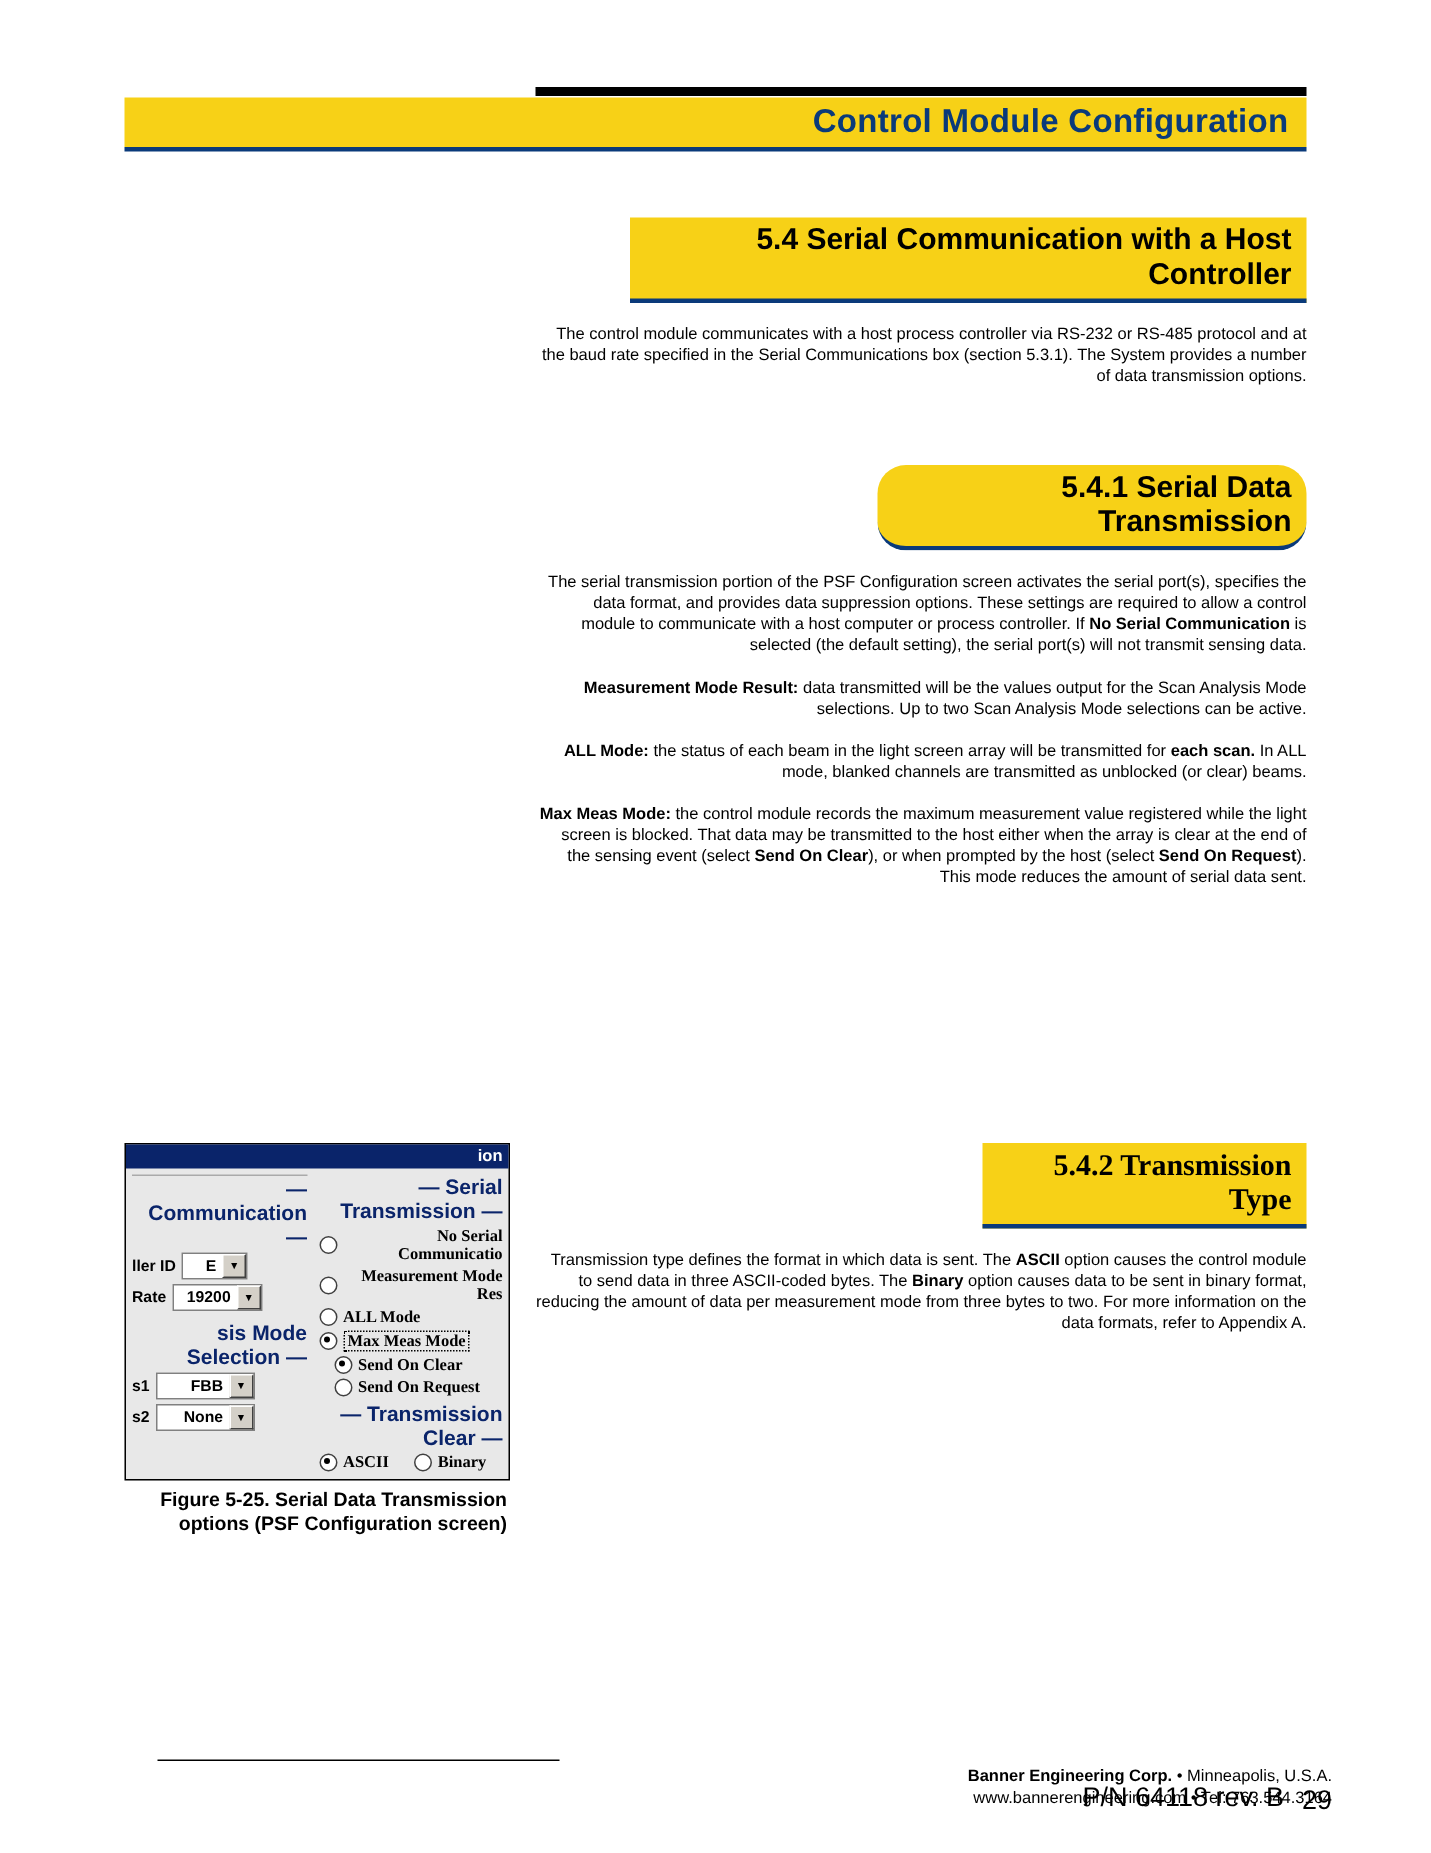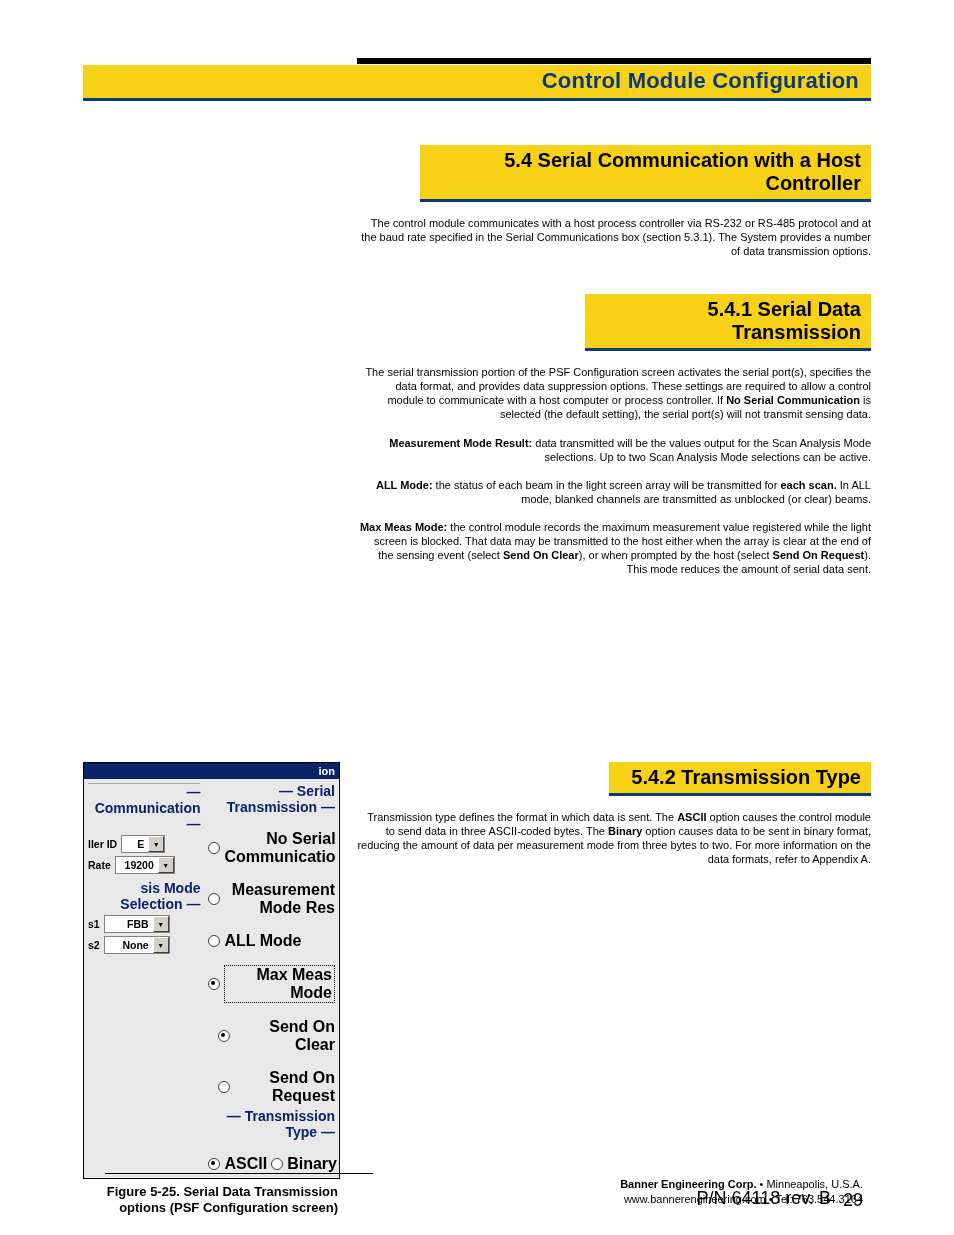--- a/index.html
+++ b/index.html
@@ -62,22 +62,22 @@
     color: #000;
     font-family: "Arial Narrow", Arial, sans-serif;
     font-weight: bold;
     font-size: 20px;
     padding: 4px 10px 4px 14px;
     display: inline-block;
     border-bottom: 3px solid #0a3a7a;
     box-sizing: border-box;
   }
   .sh-54 { width: 451px; }
-  .sh-541 { width: 286px; margin-top: 36px; }
-  .sh-542 { width: 262px; }
+  .sh-541 { width: 286px; margin-top: 52px; border-radius: 19px; }
+  .sh-542 { width: 216px; font-family: Liberation Serif, serif; }
   .para {
     font-size: 11px;
     line-height: 1.28;
     margin-top: 14px;
     color: #000;
   }
   .para b { font-weight: bold; }
   .side-col {
     position: absolute;
     left: 83px;
@@ -149,23 +149,24 @@
     border-bottom-color: #404040;
     display: flex;
     align-items: center;
     justify-content: center;
     font-size: 7px;
     line-height: 1;
   }
   .rad {
     display: flex;
     align-items: center;
-    font-size: 16px;
-    font-weight: bold;
-    margin: 15px 0 3px 4px;
+    font-size: 11px;
+    font-weight: bold;
+    margin: 3px 0 3px 4px;
+    font-family: Liberation Serif, serif;
   }
   .rad-c {
     width: 10px;
     height: 10px;
     border: 1px solid #404040;
     border-radius: 50%;
     background: #fff;
     margin-right: 4px;
     position: relative;
     flex: 0 0 auto;
@@ -188,21 +189,21 @@
   }
   .section-542 {
     position: absolute;
     top: 762px;
     left: 357px;
     right: 83px;
   }
   .footer {
     position: absolute;
     left: 83px;
-    right: 91px;
+    right: 66px;
     bottom: 28px;
   }
   .footer-rule {
     border-top: 1px solid #000;
     margin-left: 22px;
     margin-bottom: 3px;
     width: 268px;
   }
   .footer-txt {
     font-size: 11px;
@@ -306,21 +307,21 @@
               <span class="dotted">Max Meas Mode</span>
             </div>
           <div class="rad indent">
               <span class="rad-c on"></span>
               <span>Send On Clear</span>
             </div>
           <div class="rad indent">
               <span class="rad-c"></span>
               <span>Send On Request</span>
             </div>
-          <div class="grp-label">— <span>Transmission Type</span> —</div>
+          <div class="grp-label">— <span>Transmission Clear</span> —</div>
           <div style="display:flex">
             <div class="rad" style="flex:1">
                 <span class="rad-c on"></span>
                 <span>ASCII</span>
               </div>
             <div class="rad" style="flex:1">
                 <span class="rad-c"></span>
                 <span>Binary</span>
               </div>
           </div>

